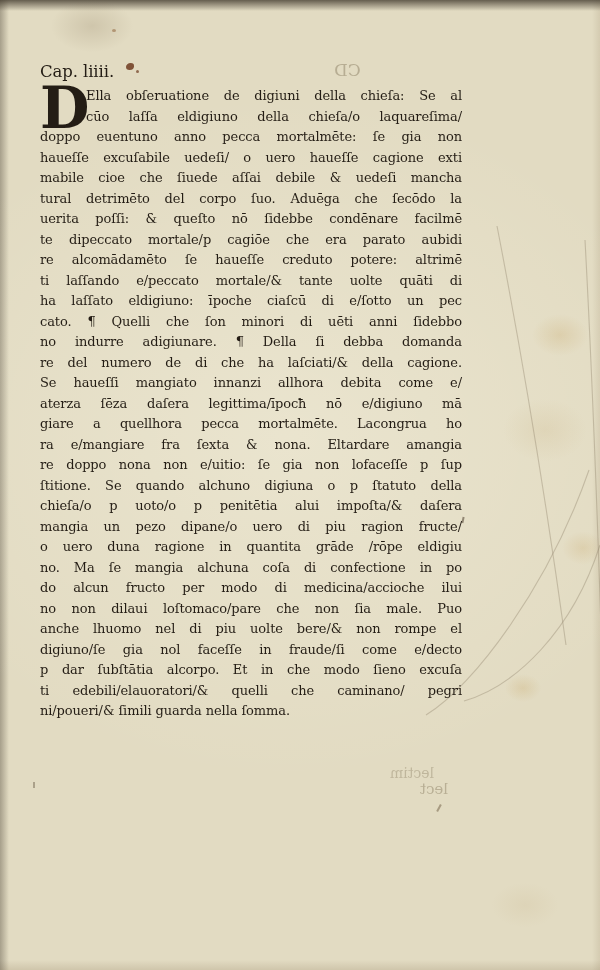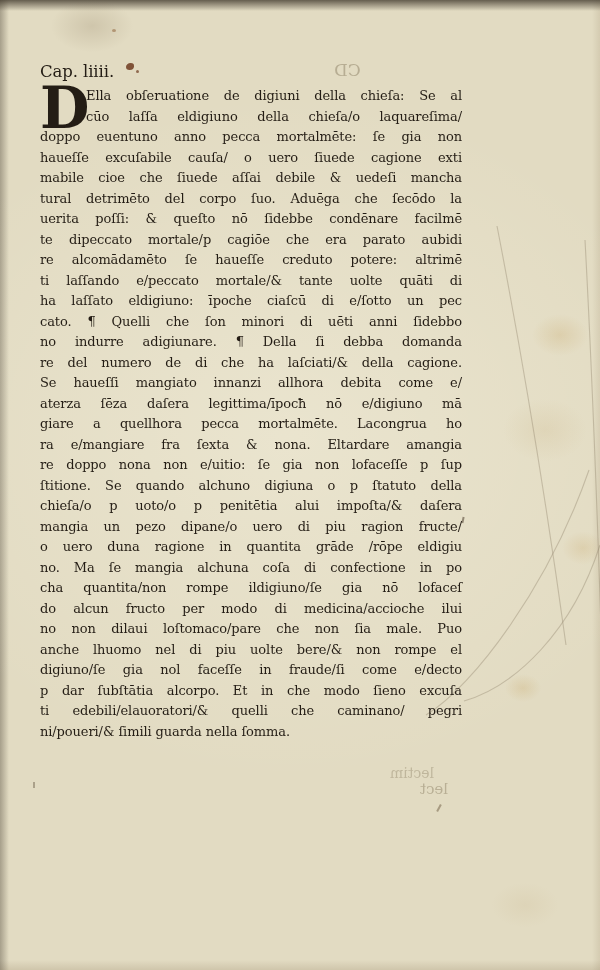--- a/index.html
+++ b/index.html
@@ -95,42 +95,41 @@
 
   <div class="header">
     <span class="h-right">Cap. liiii.</span>
   </div>
 
   <div class="textblock">
     <span class="dropcap">D</span>
   <div class="tline">Ella obſeruatione de digiuni della chieſa: Se al</div>
       <div class="tline">cūo laſſa eldigiuno della chieſa/o laquareſima/</div>
       <div class="tline">doppo euentuno anno pecca mortalmēte: ſe gia non</div>
-      <div class="tline">haueſſe excuſabile cauſa/ o uero ſiuede cagione exti</div>
+      <div class="tline">haueſſe excuſabile uedeſi/ o uero haueſſe cagione exti</div>
       <div class="tline">mabile cioe che ſiuede aſſai debile &amp; uedeſi mancha</div>
       <div class="tline">tural detrimēto del corpo ſuo. Aduēga che ſecōdo la</div>
       <div class="tline">uerita poſſi: &amp; queſto nō ſidebbe condēnare facilmē</div>
       <div class="tline">te dipeccato mortale/p cagiōe che era parato aubidi</div>
       <div class="tline">re alcomādamēto ſe haueſſe creduto potere: altrimē</div>
       <div class="tline">ti laſſando e/peccato mortale/&amp; tante uolte quāti di</div>
       <div class="tline">ha laſſato eldigiuno: īpoche ciaſcū di e/ſotto un pec</div>
       <div class="tline">cato. ¶ Quelli che ſon minori di uēti anni ſidebbo</div>
       <div class="tline">no indurre adigiunare. ¶ Della ſi debba domanda</div>
       <div class="tline">re del numero de di che ha laſciati/&amp; della cagione.</div>
       <div class="tline">Se haueſſi mangiato innanzi allhora debita come e/</div>
       <div class="tline">aterza ſēza daſera legittima/īpocħ nō e/digiuno mā</div>
       <div class="tline">giare a quellhora pecca mortalmēte. Lacongrua ho</div>
       <div class="tline">ra e/mangiare fra ſexta &amp; nona. Eltardare amangia</div>
       <div class="tline">re doppo nona non e/uitio: ſe gia non lofaceſſe p ſup</div>
       <div class="tline">ſtitione. Se quando alchuno digiuna o p ſtatuto della</div>
       <div class="tline">chieſa/o p uoto/o p penitētia alui impoſta/&amp; daſera</div>
       <div class="tline">mangia un pezo dipane/o uero di piu ragion fructe/</div>
       <div class="tline">o uero duna ragione in quantita grāde /rōpe eldigiu</div>
       <div class="tline">no. Ma ſe mangia alchuna coſa di confectione in po</div>
-      <div class="tline">cha quantita/non rompe ildigiuno/ſe gia nō lofaceſ</div>
       <div class="tline">do alcun fructo per modo di medicina/accioche ilui</div>
       <div class="tline">no non dilaui loſtomaco/pare che non ſia male. Puo</div>
       <div class="tline">anche lhuomo nel di piu uolte bere/&amp; non rompe el</div>
       <div class="tline">digiuno/ſe gia nol faceſſe in fraude/ſi come e/decto</div>
       <div class="tline">p dar ſubſtātia alcorpo. Et in che modo ſieno excuſa</div>
       <div class="tline">ti edebili/elauoratori/&amp; quelli che caminano/ pegri</div>
       <div class="tline last">ni/poueri/&amp; ſimili guarda nella ſomma.</div>
     </div>
 
 </div>

